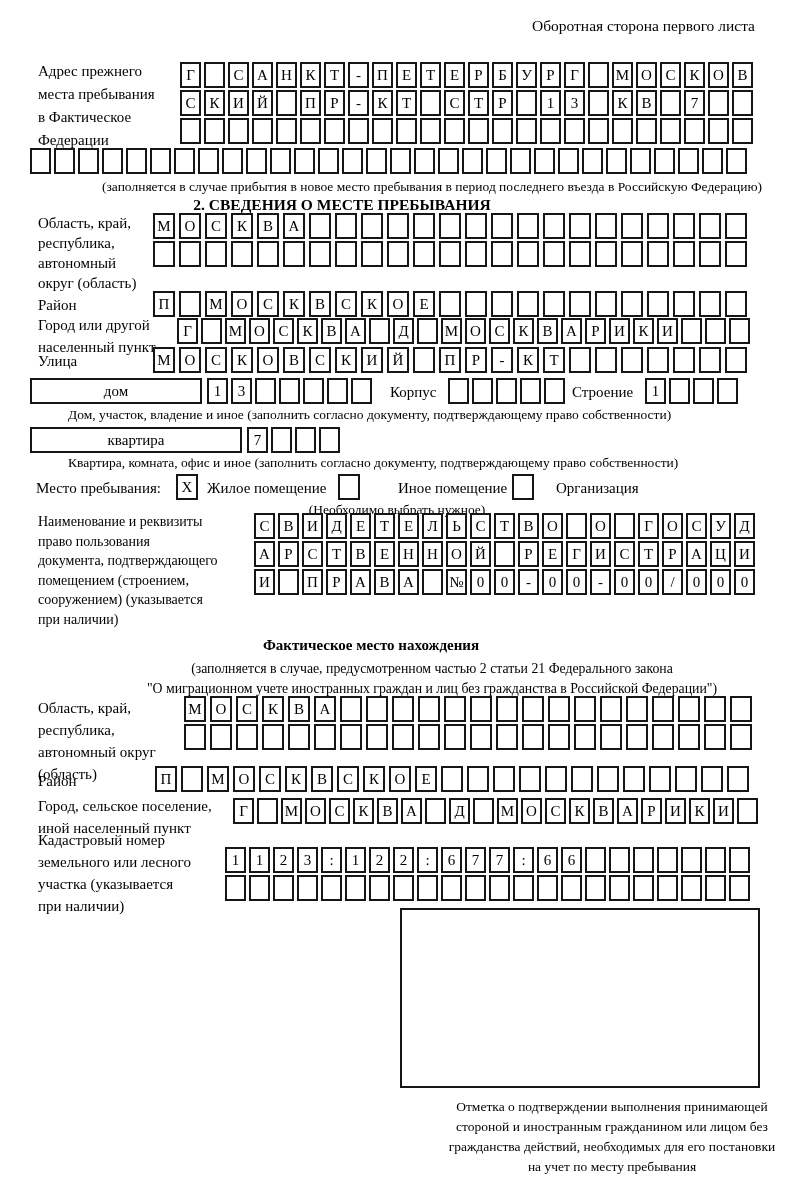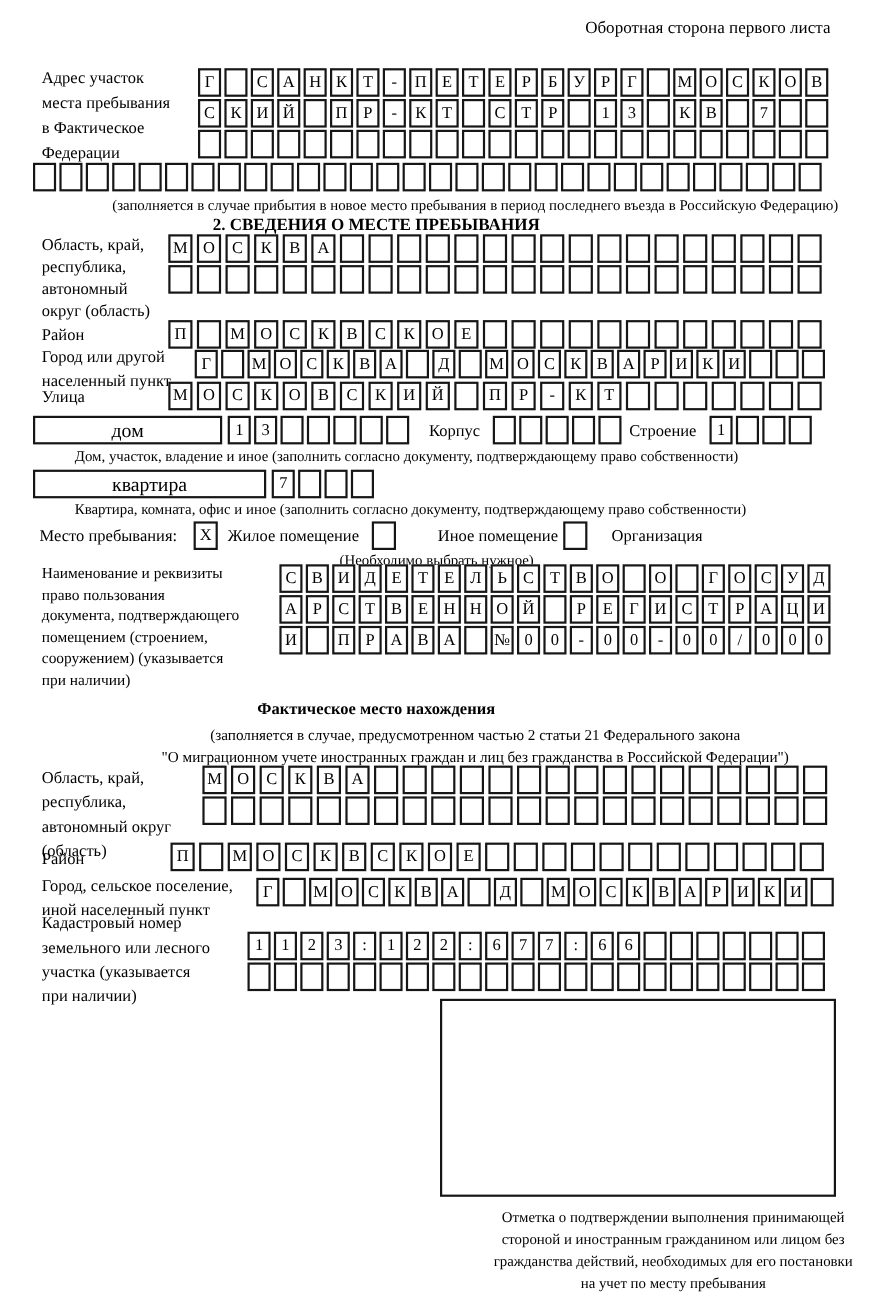--- a/index.html
+++ b/index.html
@@ -8,35 +8,35 @@
   .abs{position:absolute;}
   .lbl{position:absolute;font-size:15px;line-height:23px;}
   .cap{position:absolute;font-size:13.5px;line-height:19px;padding-left:32px;}
   .ttl{position:absolute;left:0;width:684px;text-align:center;font-weight:bold;font-size:15.5px;}
   .cells{position:absolute;display:flex;}
   .cell{box-sizing:border-box;flex:0 0 auto;display:flex;align-items:center;justify-content:center;
         border:2px solid #161616;background:#fff;font-size:15px;line-height:1;}
   .p24 .cell{width:21px;height:26px;margin-right:3px;}
   .p26 .cell{width:22px;height:26px;margin-right:4px;}
   .wbox{position:absolute;box-sizing:border-box;height:26px;border:2px solid #161616;
-        display:flex;align-items:center;justify-content:center;font-size:18px;background:#fff;}
+        display:flex;align-items:center;justify-content:center;font-size:15px;background:#fff;}
   .chk{position:absolute;box-sizing:border-box;width:22px;height:26px;border:2px solid #161616;
        display:flex;align-items:center;justify-content:center;font-size:15px;background:#fff;}
   .stampbox{position:absolute;box-sizing:border-box;border:2px solid #161616;background:#fff;}
   .center{text-align:center;}
 </style>
 </head>
 <body>
 
 <div class="page">
 
   <div class="abs" style="left:355px;top:17px;width:400px;text-align:right;font-size:15.5px;">Оборотная сторона первого листа</div>
 
   <div class="lbl" style="left:38px;top:60px;width:150px;">
-      <div>Адрес участок</div>
+      <div>Адрес прежнего</div>
       <div>места пребывания</div>
       <div>в Фактическое</div>
       <div>Федерации</div>
     </div>
   <div class="cells p24" style="left:180px;top:62px;">
       <span class="cell">Г</span>
       <span class="cell"></span>
       <span class="cell">С</span>
       <span class="cell">А</span>
       <span class="cell">Н</span>
@@ -406,21 +406,21 @@
       <span class="cell">0</span>
       <span class="cell">-</span>
       <span class="cell">0</span>
       <span class="cell">0</span>
       <span class="cell">/</span>
       <span class="cell">0</span>
       <span class="cell">0</span>
       <span class="cell">0</span>
     </div>
 
-  <div class="ttl" style="top:637px;font-size:15px;">Фактическое место нахождения</div>
+  <div class="ttl" style="top:637px;font-size:15px;padding-left:29px;">Фактическое место нахождения</div>
   <div class="cap center" style="left:0;top:659px;width:800px;line-height:19.5px;font-size:13.8px;">
       <div>(заполняется в случае, предусмотренном частью 2 статьи 21 Федерального закона</div>
       <div>"О миграционном учете иностранных граждан и лиц без гражданства в Российской Федерации")</div>
     </div>
 
   <div class="lbl" style="left:38px;top:697px;line-height:22px;width:160px;">
       <div>Область, край,</div>
       <div>республика,</div>
       <div>автономный округ</div>
       <div>(область)</div>

